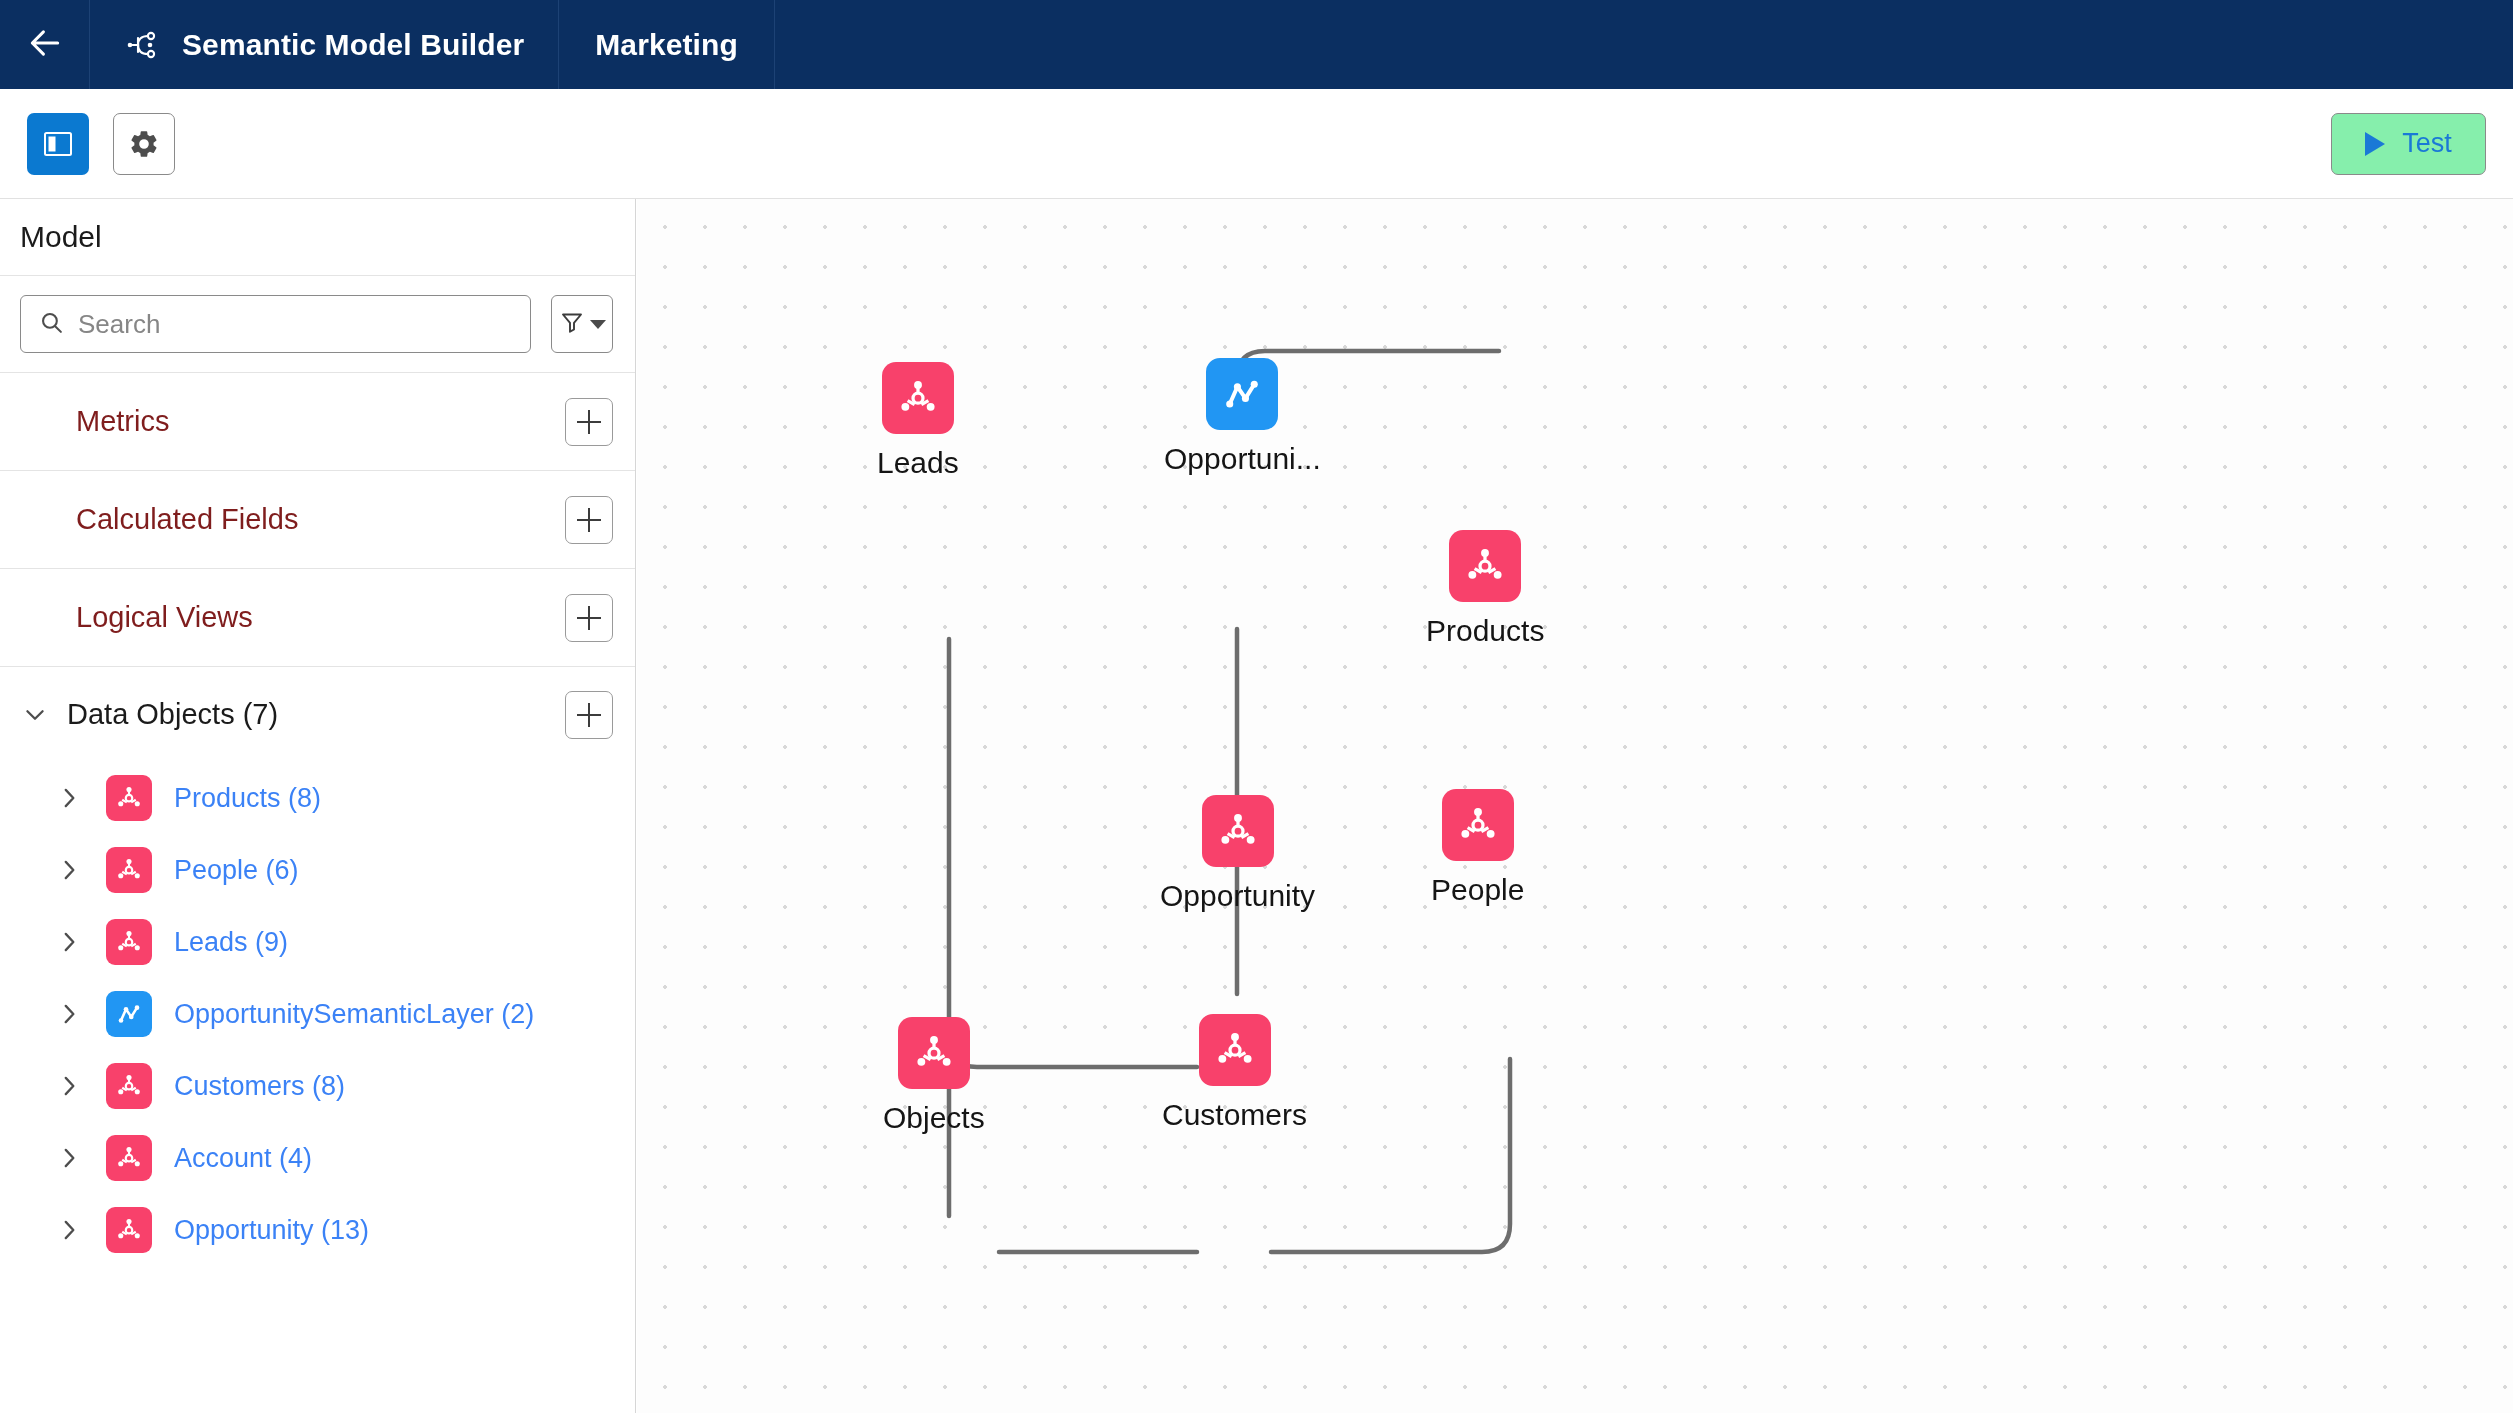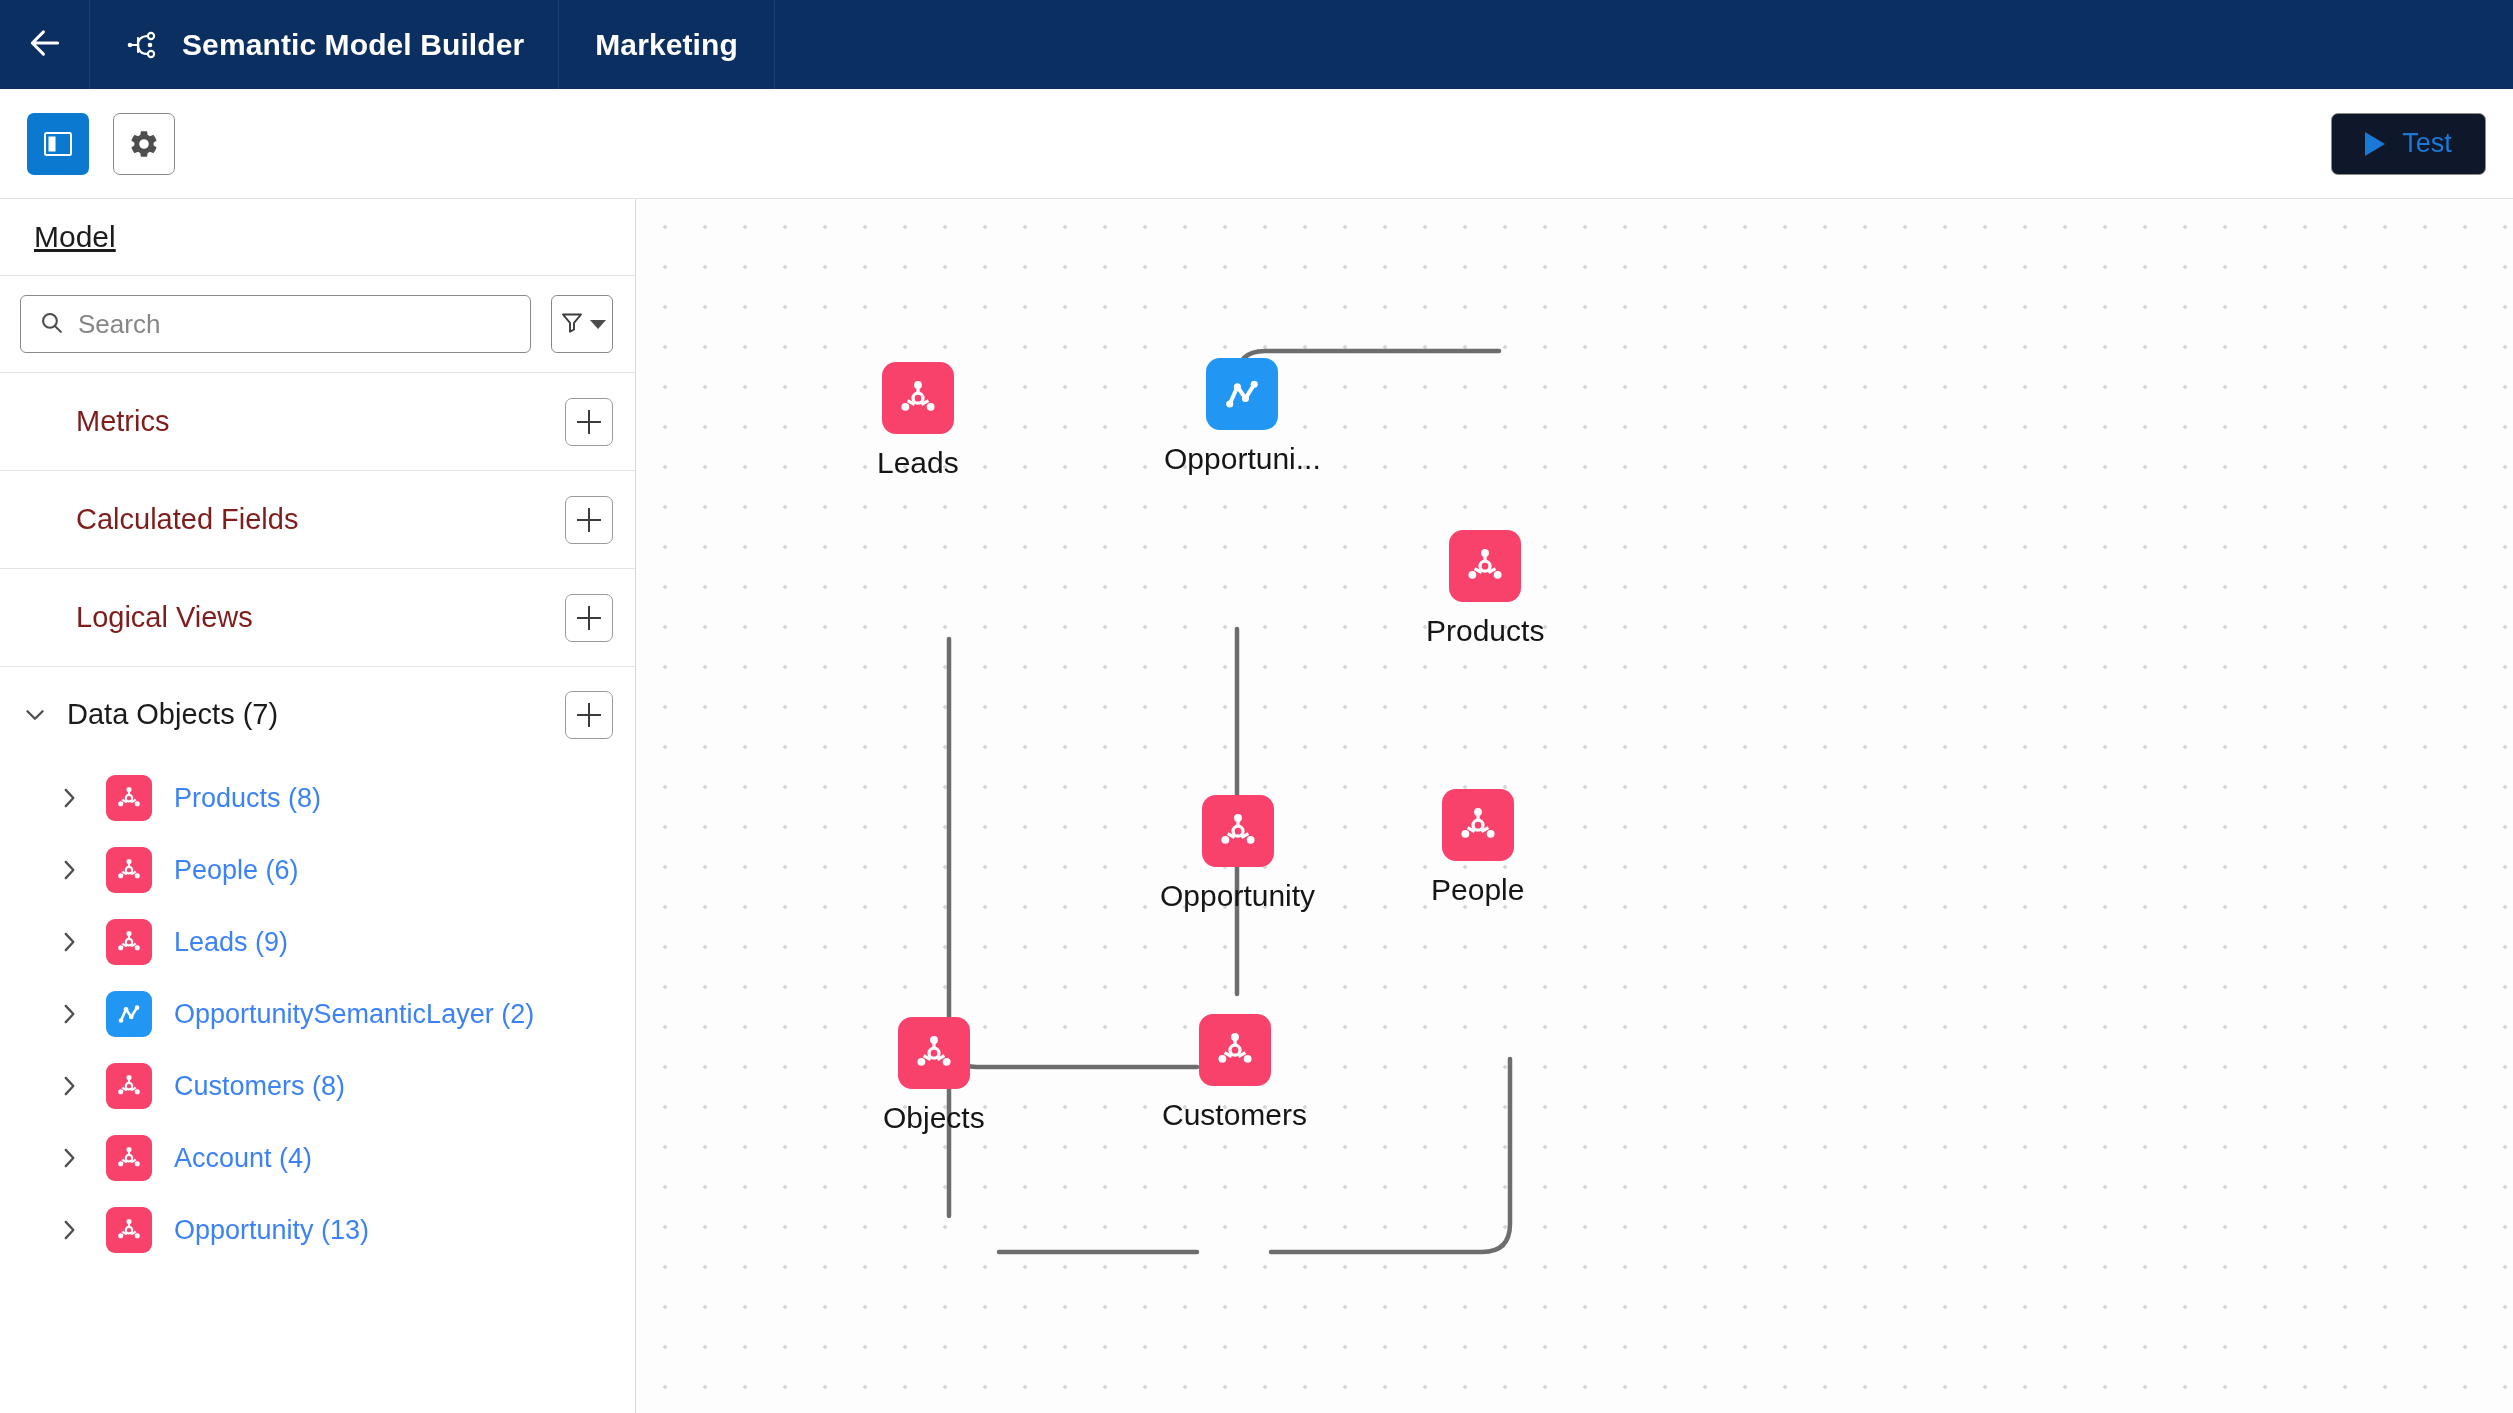--- a/index.html
+++ b/index.html
@@ -50,21 +50,21 @@
     cursor: pointer;
   }
   .tb-btn-primary { background: #0b79d0; margin-left: 27px; }
   .tb-btn-ghost { background: #ffffff; border: 1px solid #8a8a8a; margin-left: 24px; }
   .tb-btn svg { display: block; }
   .tb-spacer { flex: 1 1 auto; }
   .test-btn {
     margin-right: 27px;
     height: 62px; min-width: 155px;
     border: 1px solid #8a8a8a; border-radius: 7px;
-    background: #0f172a;
+    background: #86efac;
     display: flex; align-items: center; justify-content: center; gap: 17px;
     color: #1a79d6; font-size: 27px;
     cursor: pointer;
   }
   .test-btn .play {
     width: 0; height: 0;
     border-left: 20px solid #1a79d6;
     border-top: 12px solid transparent;
     border-bottom: 12px solid transparent;
   }
@@ -73,24 +73,23 @@
   .sidebar {
     position: absolute; left: 0; top: 199px;
     width: 636px; height: 1214px;
     background: #ffffff;
     border-right: 1px solid #d6d6d6;
     overflow: hidden;
   }
   .sb-title {
     height: 77px;
     display: flex; align-items: center;
-    padding-left: 34px;
+    padding-left: 20px;
     font-size: 30px; color: #1b1b1b;
     border-bottom: 1px solid #e4e4e4;
-    text-decoration: underline;
   }
   .sb-search-row {
     height: 96px;
     display: flex; align-items: center; gap: 20px;
     padding: 0 22px 0 20px;
   }
   .search-box {
     flex: 1 1 auto; height: 58px;
     border: 1px solid #8a8a8a; border-radius: 6px;
     display: flex; align-items: center; gap: 14px;

